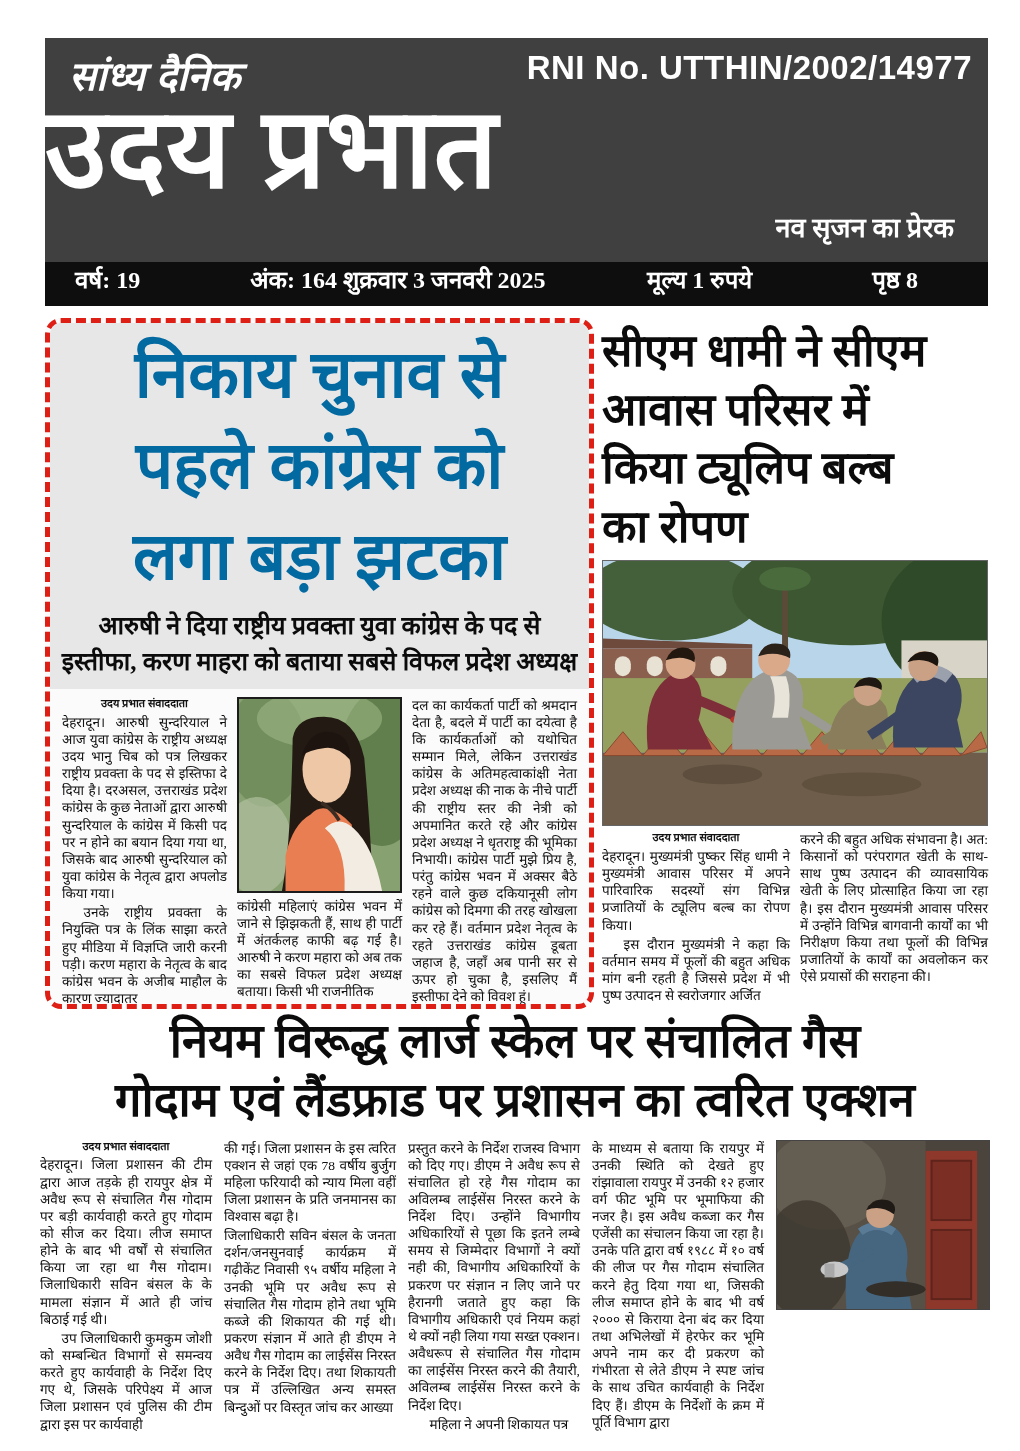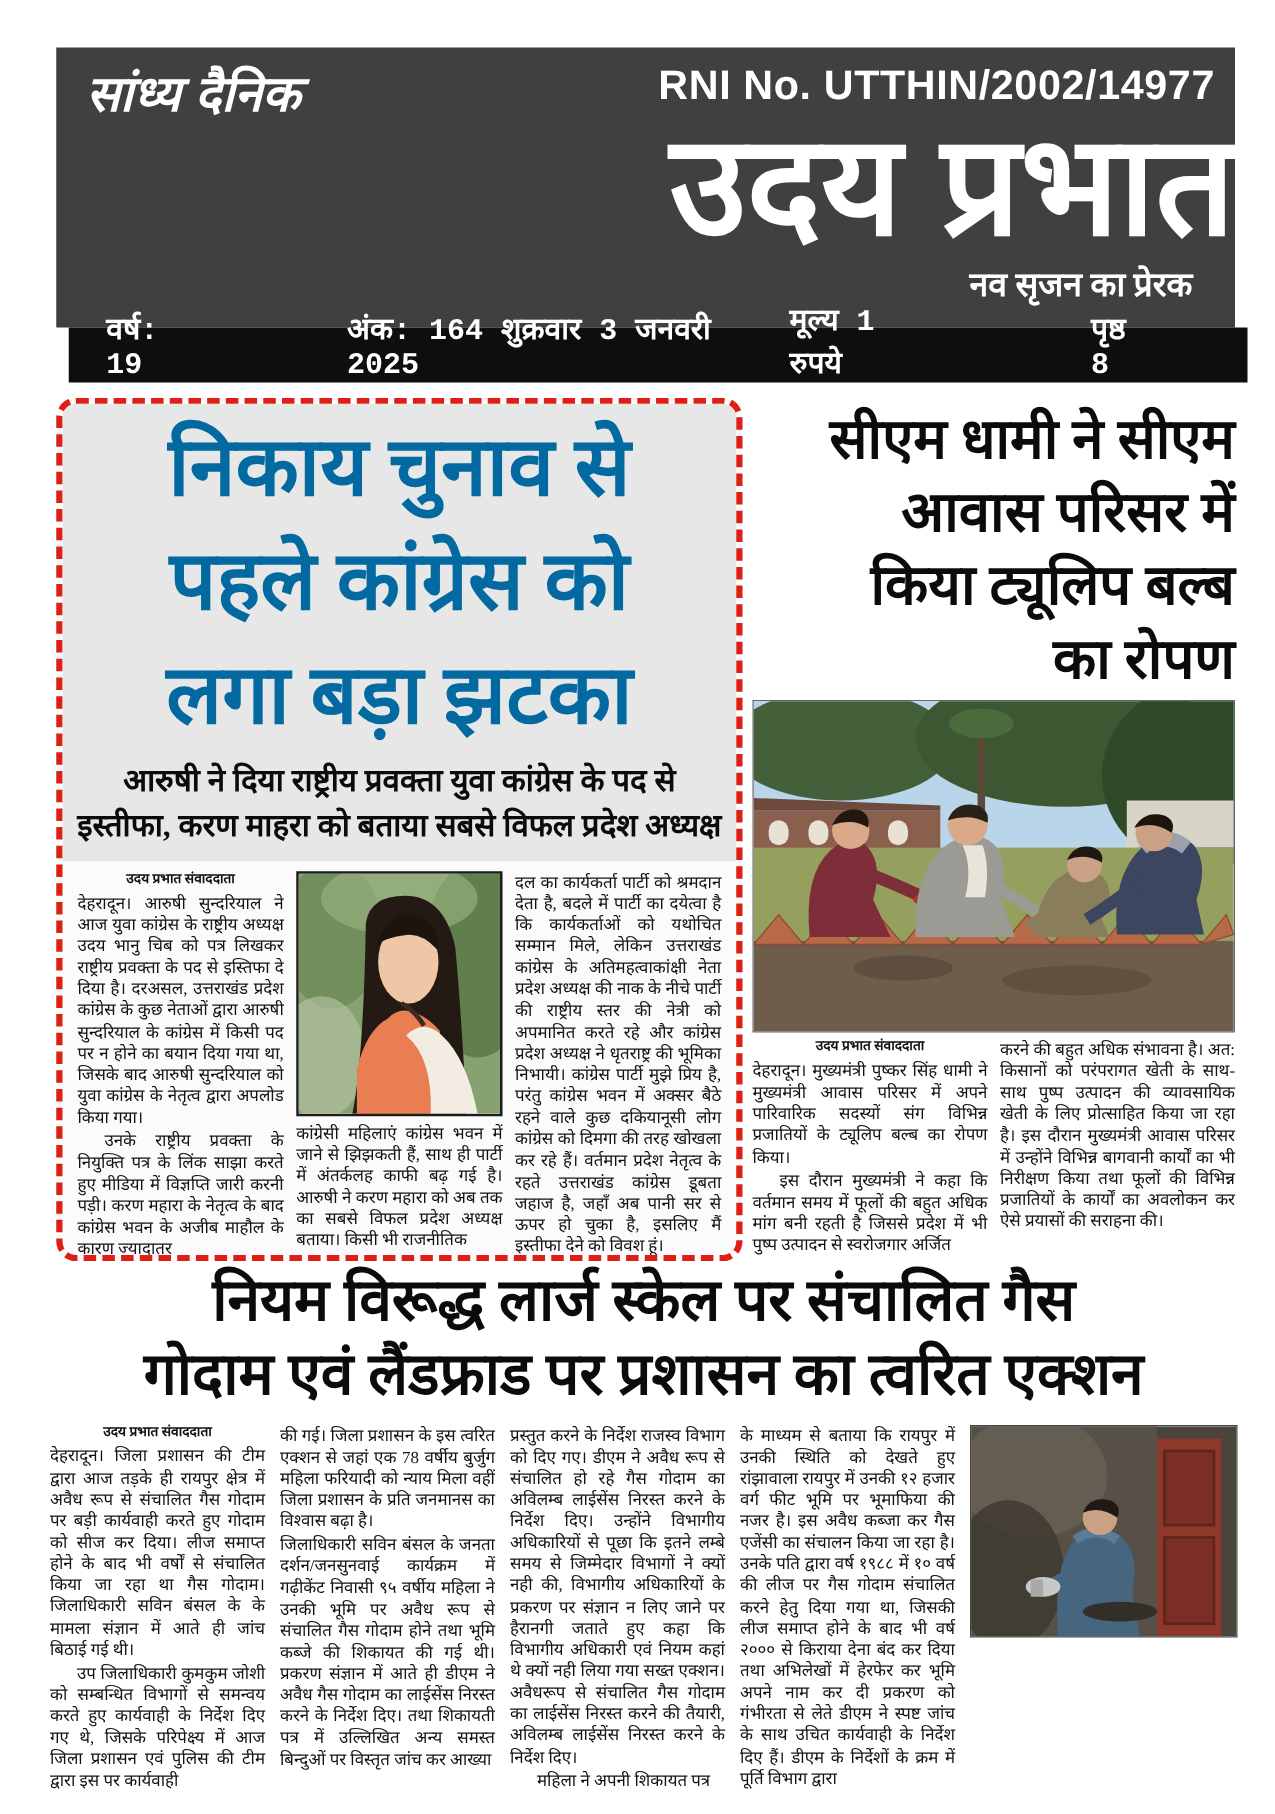--- a/index.html
+++ b/index.html
@@ -5,28 +5,28 @@
   html,body{margin:0;padding:0;background:#ffffff;}
   .page{position:relative;width:1020px;height:1451px;background:#ffffff;overflow:hidden;
         font-family:"Liberation Serif","DejaVu Serif",serif;color:#111;}
 
   
   .banner{position:absolute;left:45px;top:38px;width:943px;height:224px;background:#404040;}
   .edition{position:absolute;left:24px;top:16px;font-family:"Liberation Sans","DejaVu Sans",sans-serif;
            font-style:italic;font-weight:bold;font-size:40px;color:#fff;line-height:1.1;}
   .rni{position:absolute;right:16px;top:11px;font-family:"Liberation Sans","DejaVu Sans",sans-serif;
        font-weight:bold;font-size:33px;color:#fff;letter-spacing:0.5px;}
-  .np-title{position:absolute;left:0;right:0;top:52px;text-align:right;
+  .np-title{position:absolute;left:0;right:0;top:52px;text-align:left;
             font-family:"Liberation Sans","DejaVu Sans",sans-serif;
-            font-weight:bold;font-size:112px;line-height:1.05;color:#fff;white-space:nowrap;padding-left:36px;}
+            font-weight:bold;font-size:112px;line-height:1.05;color:#fff;white-space:nowrap;}
   .tagline{position:absolute;right:34px;top:170px;font-weight:bold;font-size:27px;color:#fff;}
 
   
-  .infobar{position:absolute;left:55px;top:262px;width:943px;height:44px;background:#0e0e0e;
-           color:#fff;display:flex;align-items:flex-end;font-weight:bold;font-size:24px;font-family:Liberation Mono, monospace;}
+  .infobar{position:absolute;left:45px;top:262px;width:943px;height:44px;background:#0e0e0e;
+           color:#fff;display:flex;align-items:flex-start;font-weight:bold;font-size:24px;}
   .infobar .yr{margin-left:30px;}
   .infobar .iss{margin-left:110px;}
   .infobar .pr{margin-left:auto;}
   .infobar .pg{margin-left:120px;margin-right:70px;}
 
   
   .lead{position:absolute;left:45px;top:318px;width:549px;height:691px;box-sizing:border-box;
         border:5px dashed #dd1f15;border-radius:16px;background:#fbfbfb;overflow:hidden;}
   .lead-head-zone{background:#e7e7e7;padding:6px 4px 8px 4px;}
   .lead-headline{text-align:center;font-weight:bold;font-size:66px;line-height:1.38;color:#0369a1;}
@@ -37,21 +37,21 @@
   .byline{display:block;text-align:center;font-weight:bold;font-size:11px;margin-bottom:3px;}
   .para{margin:0 0 2px 0;}
   .indent{text-indent:1.6em;}
   .dateline{font-weight:normal;}
   .portrait-frame{width:100%;height:196px;border:2px solid #1c1c1c;box-sizing:border-box;
                   margin-bottom:5px;display:block;}
   .portrait-frame svg{display:block;width:100%;height:100%;}
 
   
   .cm{position:absolute;left:602px;top:322px;width:386px;}
-  .cm-headline{text-align:right;font-weight:bold;font-size:45px;line-height:1.3;color:#0b0b0b;}
+  .cm-headline{text-align:left;font-weight:bold;font-size:45px;line-height:1.3;color:#0b0b0b;}
   .cm-photo{width:386px;height:266px;border:1px solid #666;box-sizing:border-box;margin-top:4px;}
   .cm-photo svg{display:block;width:100%;height:100%;}
   .cm-body{display:flex;gap:10px;margin-top:5px;font-size:13.5px;line-height:1.27;text-align:justify;}
   .cm-body .col{flex:1;min-width:0;}
 
   
   .gas{position:absolute;left:40px;top:1012px;width:950px;}
   .gas-headline{text-align:center;font-weight:bold;font-size:47px;line-height:1.25;color:#0b0b0b;}
   .gas-body{display:flex;gap:12px;margin-top:10px;font-size:13.5px;line-height:1.27;text-align:justify;}
   .gas-body .col{flex:1;min-width:0;}

